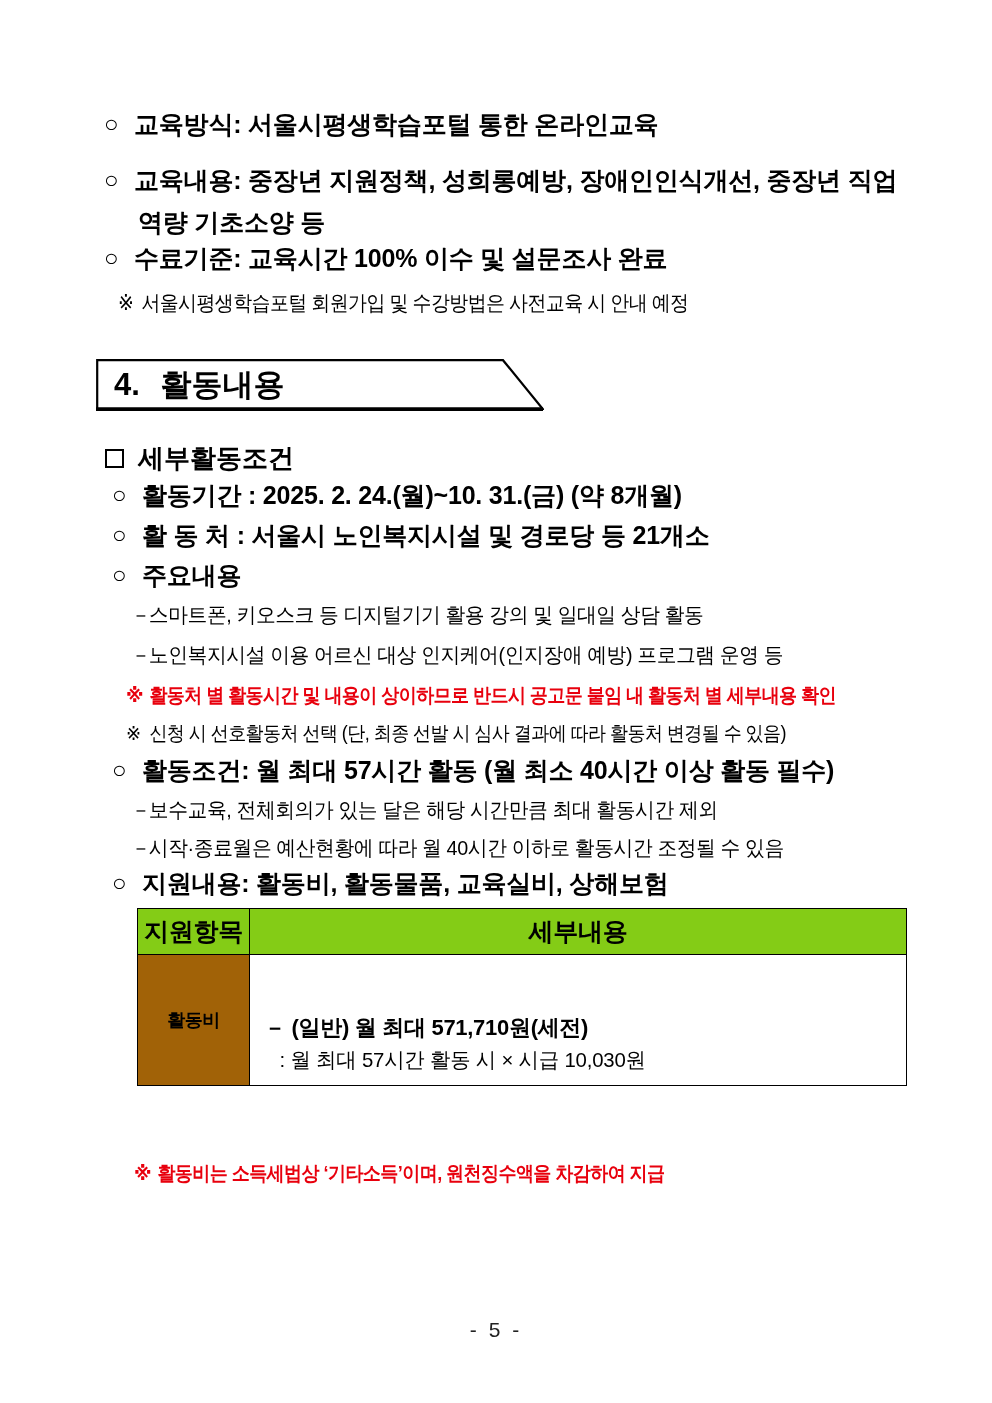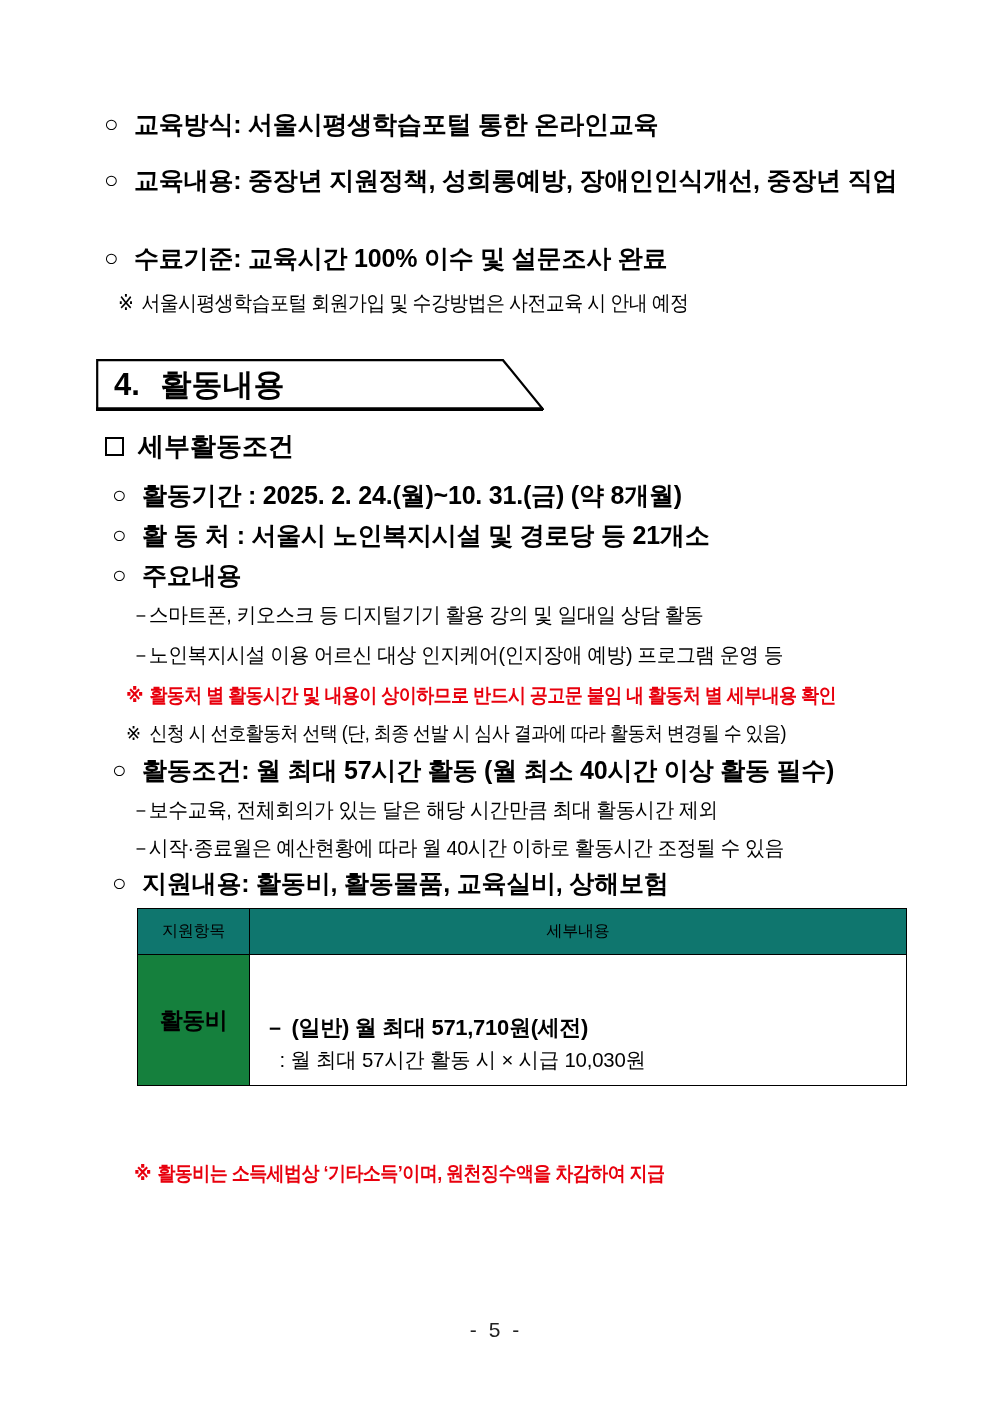--- a/index.html
+++ b/index.html
@@ -143,30 +143,30 @@
     width: 769px;
     border-collapse: collapse;
     table-layout: fixed;
   }
   .tbl td, .tbl th {
     border: 1.6px solid #000000;
     padding: 0;
     vertical-align: middle;
   }
   .tbl th {
-    background: #0f766e;
+    background: #84cc16;
     height: 45px;
-    font-size: 16px;
-    font-weight: 400;
+    font-size: 25px;
+    font-weight: 700;
     letter-spacing: -0.3px;
   }
   .tbl td.lab {
-    background: #15803d;
+    background: #a16207;
     text-align: center;
-    font-size: 23px;
+    font-size: 18px;
     font-weight: 700;
     letter-spacing: -0.5px;
     width: 112px;
   }
   .tbl td.val {
     padding: 9px 0 10px 14px;
     text-align: left;
   }
   .cell-l1 {
     font-size: 22px;
@@ -207,20 +207,21 @@
   <div class="lvl1" style="left:104px; top:107px;">
     <span class="marker">○</span>
     <span class="body">교육방식: 서울시평생학습포털 통한 온라인교육</span>
   </div>
 
   <div class="lvl1" style="left:104px; top:163px;">
     <span class="marker">○</span>
     <span class="body">교육내용: 중장년 지원정책, 성희롱예방, 장애인인식개선, 중장년 직업</span>
   </div>
 
+  <div class="cont" style="left:138px; top:205px;">역량 기초소양 등</div>
 
   <div class="lvl1" style="left:104px; top:241px;">
     <span class="marker">○</span>
     <span class="body">수료기준: 교육시간 100% 이수 및 설문조사 완료</span>
   </div>
 
   <div class="note" style="left:118px; top:288px;">
     <span class="marker">※</span>
     <span>서울시평생학습포털 회원가입 및 수강방법은 사전교육 시 안내 예정</span>
   </div>
@@ -229,21 +230,21 @@
     <svg class="shape" viewBox="0 0 448 52" preserveAspectRatio="none">
       <path d="M1.2,1.2 L407,1.2 L446.8,50 L1.2,50 Z" fill="#ffffff" stroke="#000000" stroke-width="2.2"></path>
       <line x1="0" y1="50.2" x2="447" y2="50.2" stroke="#000000" stroke-width="4"></line>
     </svg>
     <div class="title">
       <span>4.</span>
       <span style="display:inline-block;width:12px"></span><span>활동내용</span>
     </div>
   </div>
 
-  <div class="sq-head" style="left:88px; top:429px;padding-left:17px;">
+  <div class="sq-head" style="left:88px; top:441px;padding-left:17px;">
     <span class="box"></span>
     <span>세부활동조건</span>
   </div>
 
   <div class="lvl1" style="left:112px; top:478px;">
     <span class="marker">○</span>
     <span class="body"><span>활동기간 :</span> <span>2025. 2. 24.(월)~10. 31.(금) (약 8개월)</span></span>
   </div>
 
   <div class="lvl1" style="left:112px; top:518px;">

